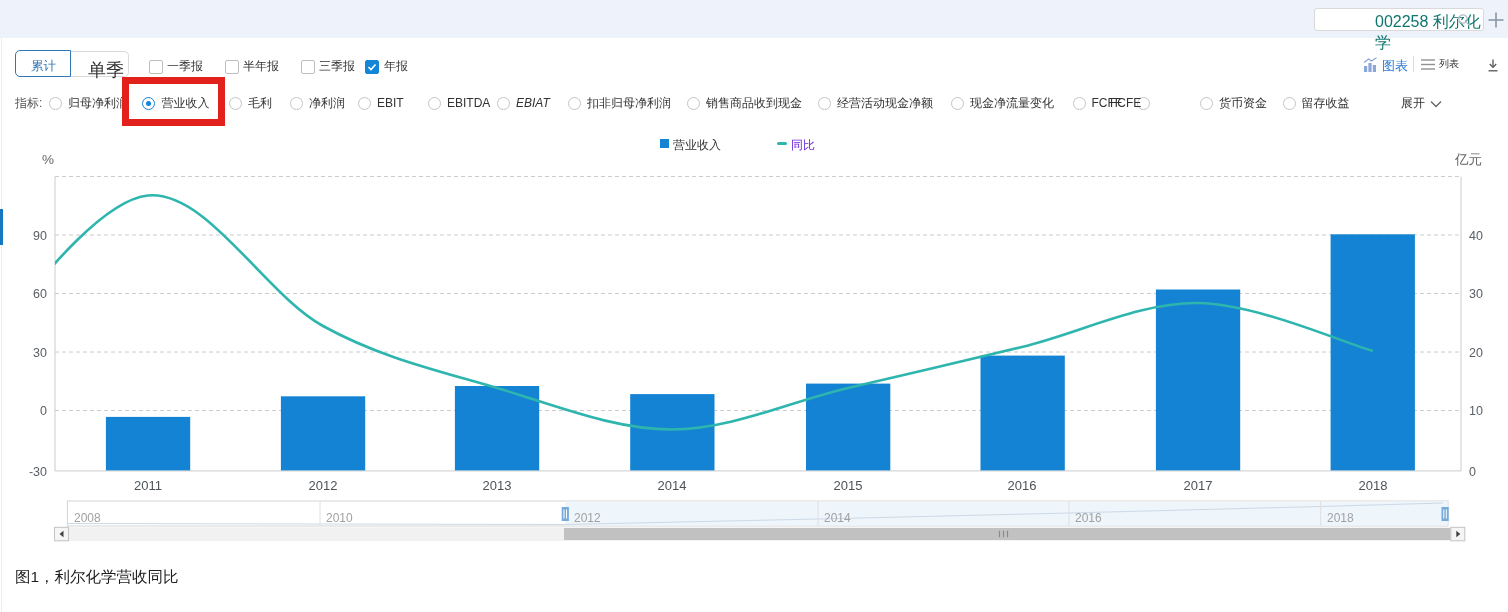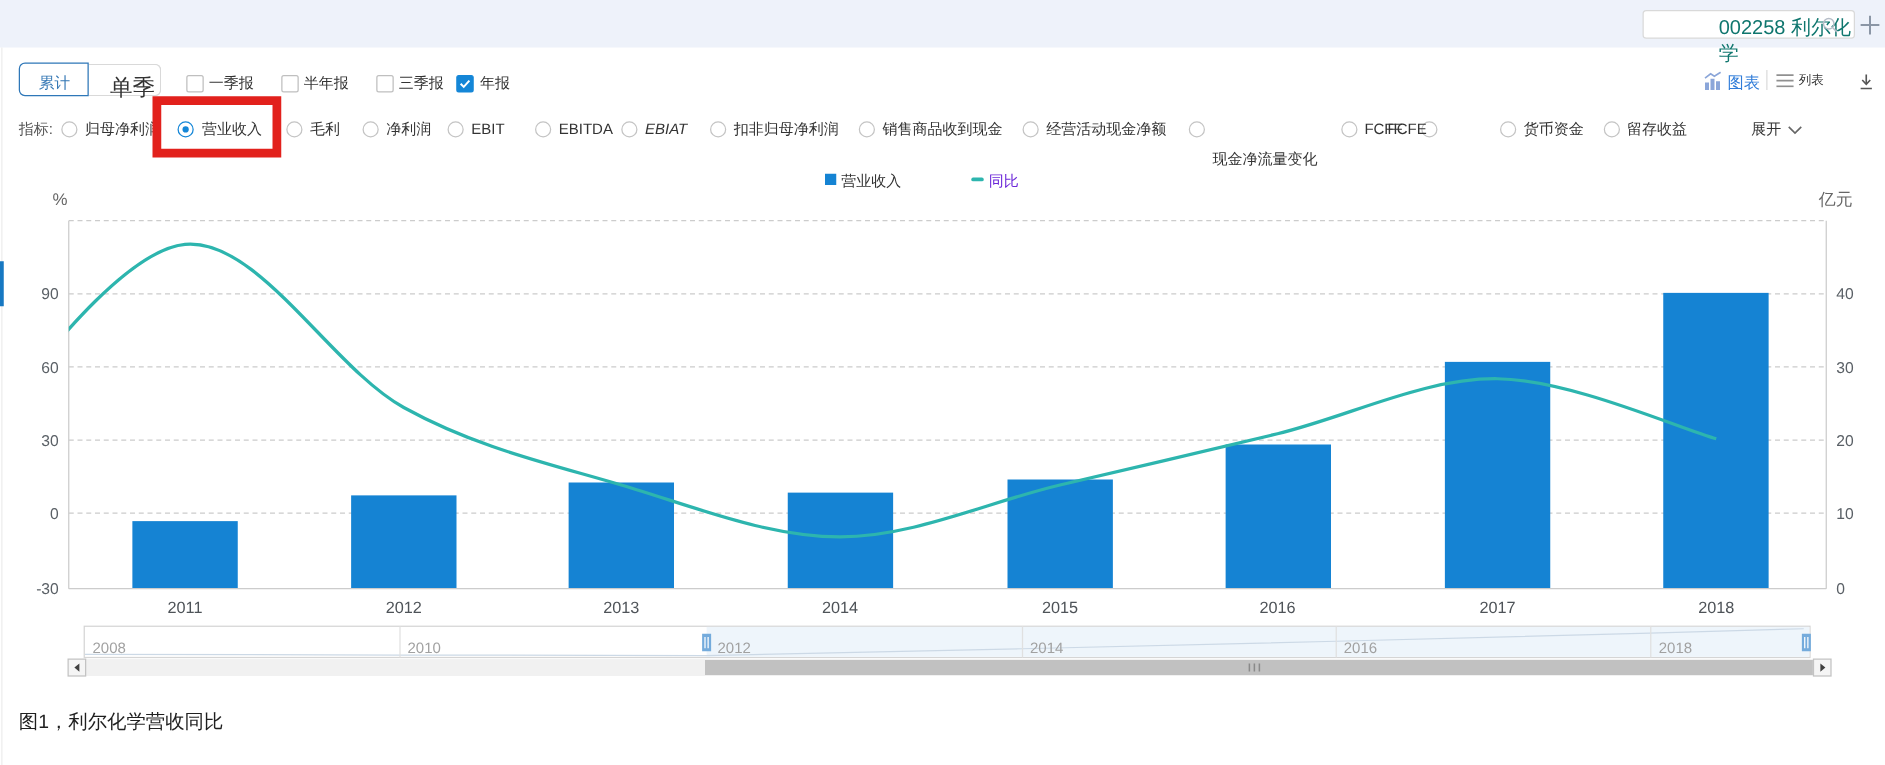--- a/index.html
+++ b/index.html
@@ -64,21 +64,21 @@
 <span class="rlab" style="left:447px;text-align:center;">EBITDA</span>
 <div class="rad" style="left:497px;"></div>
 <span class="rlab" style="left:516px;font-style:italic;">EBIAT</span>
 <div class="rad" style="left:568px;"></div>
 <span class="rlab" style="left:587px;">扣非归母净利润</span>
 <div class="rad" style="left:687px;"></div>
 <span class="rlab" style="left:706px;">销售商品收到现金</span>
 <div class="rad" style="left:818px;"></div>
 <span class="rlab" style="left:837px;">经营活动现金净额</span>
 <div class="rad" style="left:951px;"></div>
-<span class="rlab" style="left:970px;margin-top:24px;">现金净流量变化</span>
+<span class="rlab" style="left:970px;">现金净流量变化</span>
 <div class="rad" style="left:1072.5px;"></div>
 <span class="rlab" style="left:1091.5px;">FCFF</span>
 <div class="rad" style="left:1136.5px;"></div>
 <span class="rlab" style="left:1110px;">FCFE</span>
 <div class="rad" style="left:1200px;"></div>
 <span class="rlab" style="left:1219px;">货币资金</span>
 <div class="rad" style="left:1282.5px;"></div>
 <span class="rlab" style="left:1301.5px;">留存收益</span>
 <span class="rlab" style="left:1401px;">展开</span>
 <svg class="abs" style="left:1430px;top:100px;" width="12" height="8" viewBox="0 0 12 8">

